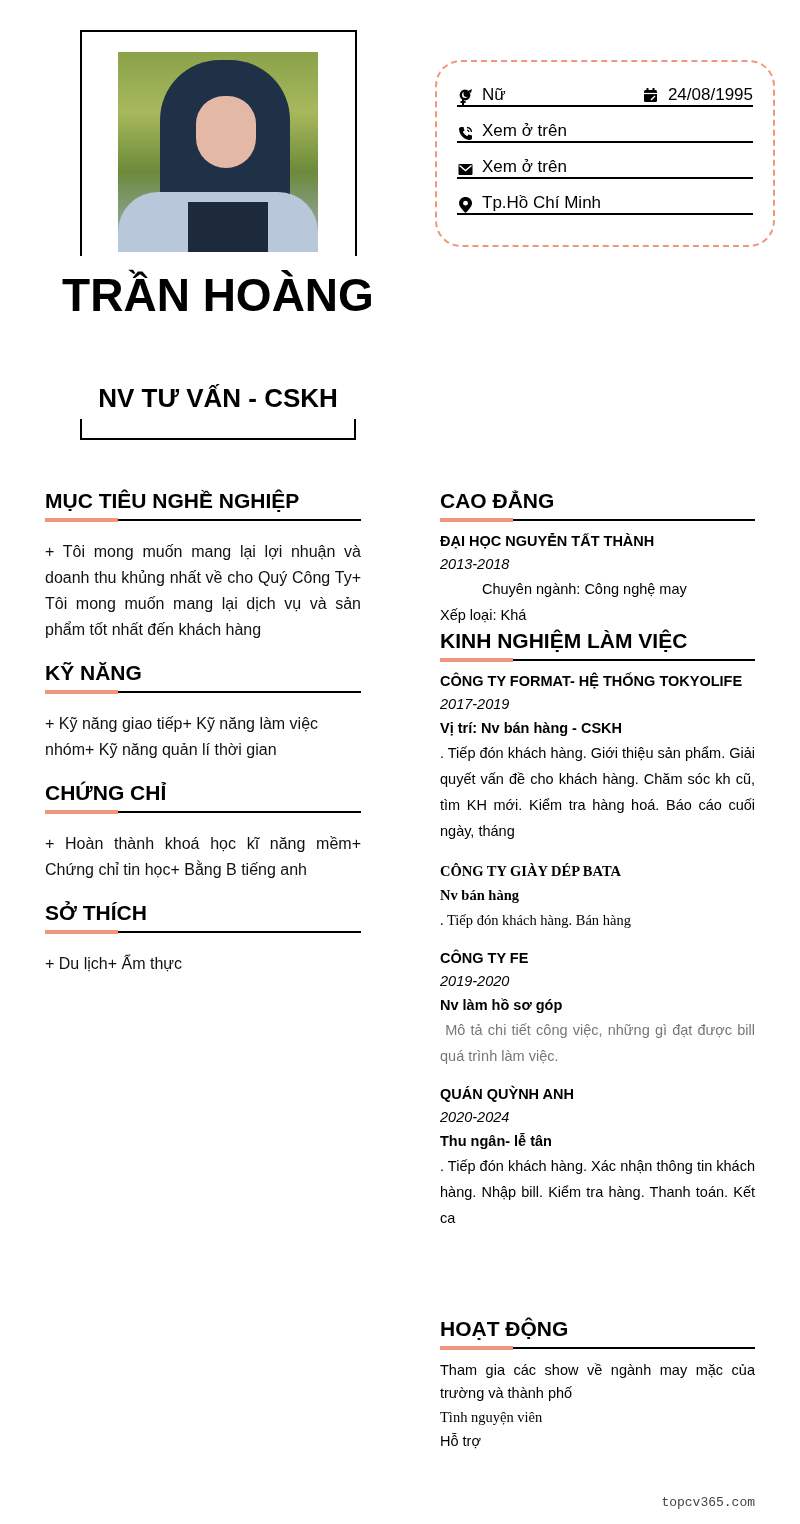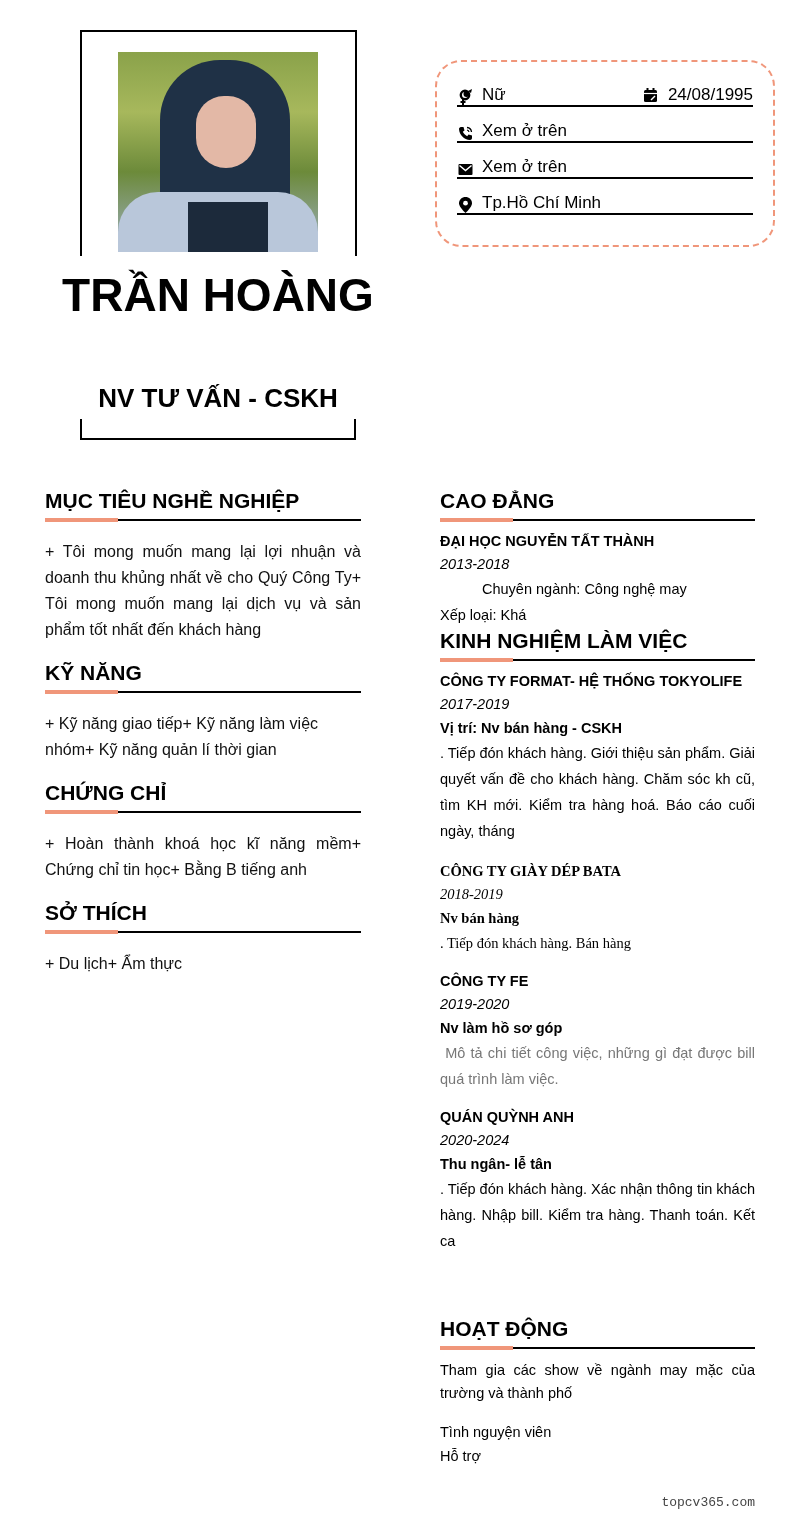--- a/index.html
+++ b/index.html
@@ -213,21 +213,20 @@
 
   <div style="margin-top:9px;">
     <div class="entry-org">CÔNG TY FORMAT- HỆ THỐNG TOKYOLIFE</div>
     <div class="entry-date">2017-2019</div>
     <div class="entry-role">Vị trí: Nv bán hàng - CSKH</div>
     <div class="entry-desc">. Tiếp đón khách hàng. Giới thiệu sản phẩm. Giải quyết vấn đề cho khách hàng. Chăm sóc kh cũ, tìm KH mới. Kiểm tra hàng hoá. Báo cáo cuối ngày, tháng</div>
   </div>
 
   <div style="margin-top:16px;font-family:Liberation Serif, serif;">
     <div class="entry-org">CÔNG TY GIÀY DÉP BATA</div>
-    <div class="entry-date">2018-2019</div>
     <div class="entry-role">Nv bán hàng</div>
     <div class="entry-desc">. Tiếp đón khách hàng. Bán hàng</div>
   </div>
 
   <div style="margin-top:14px;">
     <div class="entry-org">CÔNG TY FE</div>
     <div class="entry-date">2019-2020</div>
     <div class="entry-role">Nv làm hồ sơ góp</div>
     <div class="entry-desc muted" style="white-space:pre-wrap;"> Mô tả chi tiết công việc, những gì đạt được bill quá trình làm việc.</div>
   </div>
@@ -241,18 +240,18 @@
 </div>
 
 <div class="section right-col" style="top:1316px;">
   <div class="section-title">HOẠT ĐỘNG</div>
   <div class="section-rule">
       <div class="black"></div>
       <div class="accent"></div>
     </div>
   <div style="margin-top:10px;">
     <div class="activity-line">Tham gia các show về ngành may mặc của trường và thành phố</div>
-    <div class="activity-line" style="margin-top:16px;">Tình nguyện viên</div>
+    <div class="activity-line" style="margin-top:1px;font-family:Liberation Serif, serif;">Tình nguyện viên</div>
     <div class="activity-line" style="margin-top:1px;">Hỗ trợ</div>
   </div>
 </div>
 
 <div class="footer">topcv365.com</div>
 
 </body></html>

